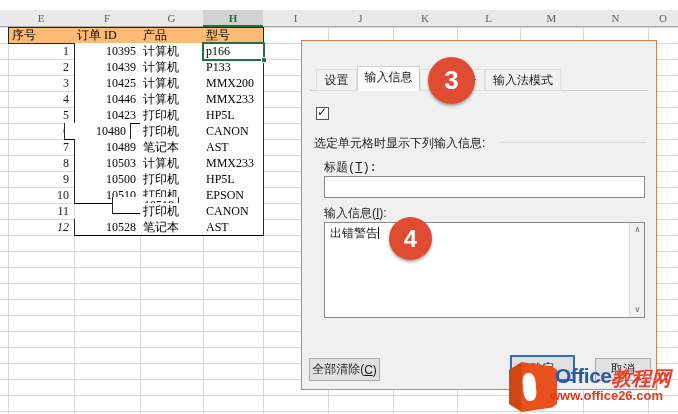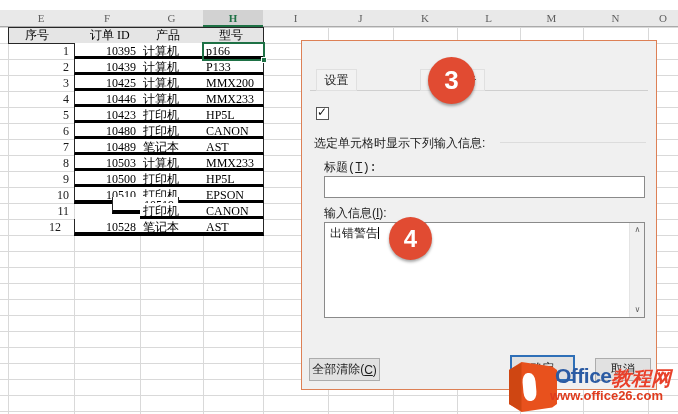--- a/index.html
+++ b/index.html
@@ -7,24 +7,24 @@
   .screen { position:relative; width:678px; height:414px; background:#fff; overflow:hidden;
             font-family:"Liberation Serif","DejaVu Serif",serif; }
 
   
   .gridlines { position:absolute; left:0; top:27px; width:678px; height:387px;
     background:repeating-linear-gradient(to bottom,#d9d9d9 0 1px,transparent 1px 16px); }
   .vline { position:absolute; background:#d9d9d9; }
   .colhead { position:absolute; background:#e9e9e9; border-right:1px solid #c6c6c6;
     border-bottom:1px solid #aaa; text-align:center; font-size:11px; line-height:16px; color:#5f5f5f; }
   .colhead.sel { background:#d2d2d2; color:#1e7145; font-weight:bold; border-bottom:2px solid #1e7145; }
-  .hcell { position:absolute; background:#e5e5e5; border:1px solid #262626; border-left:0;
-    font-size:12px; line-height:15px; padding:0 16px; color:#000; overflow:hidden; white-space:nowrap; }
+  .hcell { position:absolute; background:#fdba74; border:1px solid #262626; border-left:0;
+    font-size:12px; line-height:15px; padding:0 3px; color:#000; overflow:hidden; white-space:nowrap; }
   .hcell.hfirst { border-left:1px solid #262626; }
-  .tcell { position:absolute; background:#fff; border-right:1px solid #262626; border-bottom:4px solid #000000;
+  .tcell { position:absolute; background:#fff; border-right:1px solid #262626; border-bottom:1px solid #000000;
     font-size:12px; line-height:16px; padding:0 3px; color:#000; overflow:hidden; white-space:nowrap; }
   .tcell.num { text-align:right; padding-right:4px; }
   .tcell.first { border-left:1px solid #262626; }
   .serial { position:absolute; text-align:right; padding-right:5px; font-size:12px; line-height:16px; color:#1a1a1a; }
   .active-cell { position:absolute; left:202px; top:42px; width:63px; height:19px;
     border:2px solid #1e7145; z-index:3; }
   .fill-handle { position:absolute; right:-4px; bottom:-4px; width:6px; height:6px;
     background:#1e7145; border:1px solid #fff; }
 
   
@@ -132,21 +132,21 @@
       <div class="tcell" style="left: 203px; top: 75px; width: 61px; height: 17px;">MMX200</div>
       <div class="serial" style="left: 8px; top: 91px; width: 66px; height: 17px;">4</div>
       <div class="tcell num first" style="left: 74px; top: 91px; width: 67px; height: 17px;">10446</div>
       <div class="tcell" style="left: 140px; top: 91px; width: 64px; height: 17px;">计算机</div>
       <div class="tcell" style="left: 203px; top: 91px; width: 61px; height: 17px;">MMX233</div>
       <div class="serial" style="left: 8px; top: 107px; width: 66px; height: 17px;">5</div>
       <div class="tcell num first" style="left: 74px; top: 107px; width: 67px; height: 17px;">10423</div>
       <div class="tcell" style="left: 140px; top: 107px; width: 64px; height: 17px;">打印机</div>
       <div class="tcell" style="left: 203px; top: 107px; width: 61px; height: 17px;">HP5L</div>
       <div class="serial" style="left: 8px; top: 123px; width: 66px; height: 17px;">6</div>
-      <div class="tcell num first" style="left: 74px; top: 123px; width: 67px; height: 17px; text-align: right;">10480</div>
+      <div class="tcell num first" style="left: 64px; top: 123px; width: 67px; height: 17px; text-align: right;">10480</div>
       <div class="tcell" style="left: 140px; top: 123px; width: 64px; height: 17px;">打印机</div>
       <div class="tcell" style="left: 203px; top: 123px; width: 61px; height: 17px;">CANON</div>
       <div class="serial" style="left: 8px; top: 139px; width: 66px; height: 17px;">7</div>
       <div class="tcell num first" style="left: 74px; top: 139px; width: 67px; height: 17px;">10489</div>
       <div class="tcell" style="left: 140px; top: 139px; width: 64px; height: 17px;">笔记本</div>
       <div class="tcell" style="left: 203px; top: 139px; width: 61px; height: 17px;">AST</div>
       <div class="serial" style="left: 8px; top: 155px; width: 66px; height: 17px;">8</div>
       <div class="tcell num first" style="left: 74px; top: 155px; width: 67px; height: 17px;">10503</div>
       <div class="tcell" style="left: 140px; top: 155px; width: 64px; height: 17px;">计算机</div>
       <div class="tcell" style="left: 203px; top: 155px; width: 61px; height: 17px;">MMX233</div>
@@ -155,35 +155,37 @@
       <div class="tcell" style="left: 140px; top: 171px; width: 64px; height: 17px;">打印机</div>
       <div class="tcell" style="left: 203px; top: 171px; width: 61px; height: 17px;">HP5L</div>
       <div class="serial" style="left: 8px; top: 187px; width: 66px; height: 17px;">10</div>
       <div class="tcell num first" style="left: 74px; top: 187px; width: 67px; height: 17px;">10510</div>
       <div class="tcell" style="left: 140px; top: 187px; width: 64px; height: 17px;">打印机</div>
       <div class="tcell" style="left: 203px; top: 187px; width: 61px; height: 17px;">EPSON</div>
       <div class="serial" style="left: 8px; top: 203px; width: 66px; height: 17px;">11</div>
       <div class="tcell num first" style="left: 74px; top: 197px; width: 67px; height: 17px; margin-left: 38px;">10519</div>
       <div class="tcell" style="left: 140px; top: 203px; width: 64px; height: 17px;">打印机</div>
       <div class="tcell" style="left: 203px; top: 203px; width: 61px; height: 17px;">CANON</div>
-      <div class="serial" style="left: 0; top: 219px; width: 66px; height: 17px;">12</div>
+      <div class="serial" style="left: 8px; top: 219px; width: 66px; height: 17px; font-style: italic;">12</div>
       <div class="tcell num first" style="left: 74px; top: 219px; width: 67px; height: 17px;">10528</div>
       <div class="tcell" style="left: 140px; top: 219px; width: 64px; height: 17px;">笔记本</div>
       <div class="tcell" style="left: 203px; top: 219px; width: 61px; height: 17px;">AST</div>
     </div>
 
   <div class="active-cell">
     <div class="fill-handle"></div>
   </div>
 
   <div class="dialog">
 
     <div class="tabline"></div>
     <div class="tab" style="left:14px;width:41px;">设置</div>
+    <div class="tab sel" style="left:55px;width:63px;">输入信息</div>
     <div class="tab" style="left:118px;width:65px;">出错警告</div>
+    <div class="tab" style="left:183px;width:76px;">输入法模式</div>
 
     <div class="checkbox">
       <span class="mark">✓</span>
     </div>
 
     <span class="section-label">选定单元格时显示下列输入信息:</span>
     <div class="section-rule"></div>
 
     <span class="fld-label" style="left:22px;top:118px;font-family:Liberation Mono, monospace;">标题(<u>T</u>):</span>
     <input class="txt-input" type="text" value="" style="">

